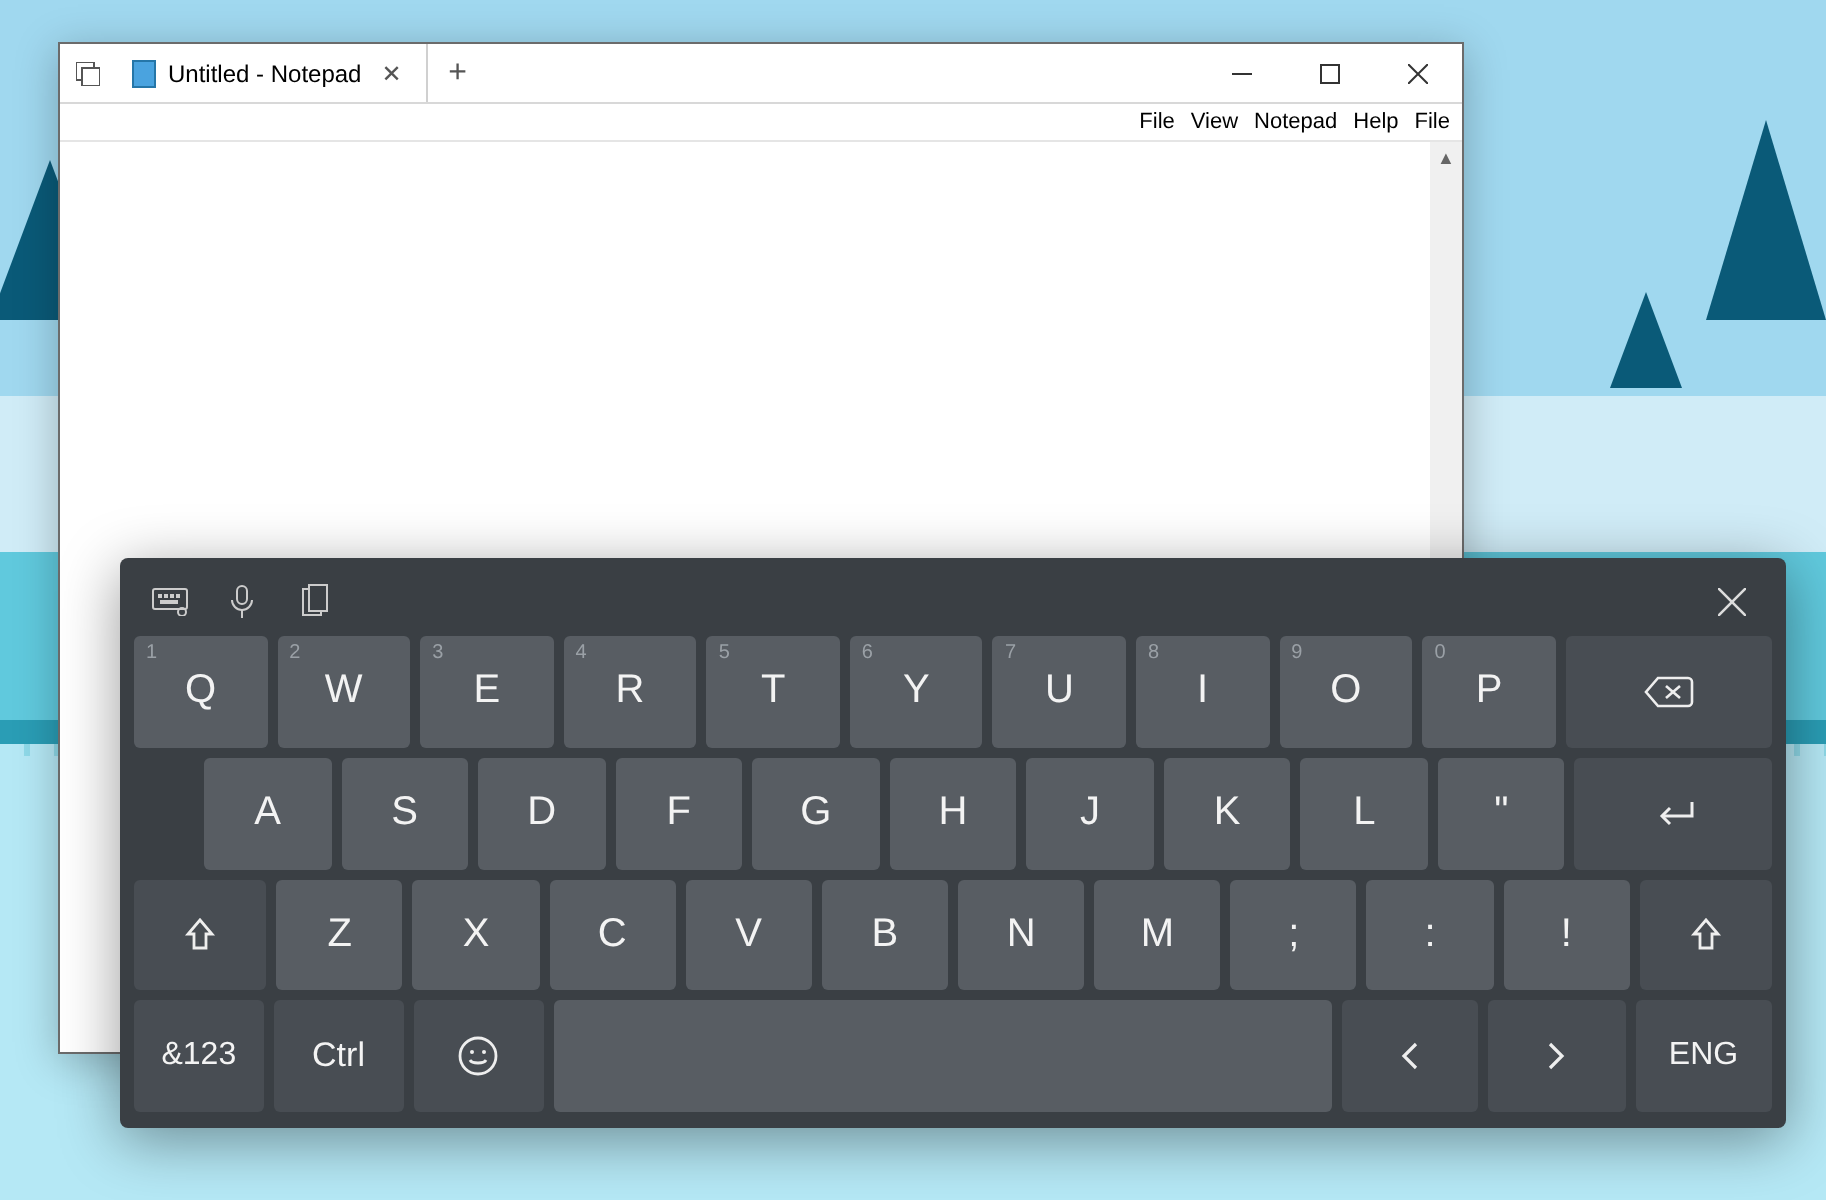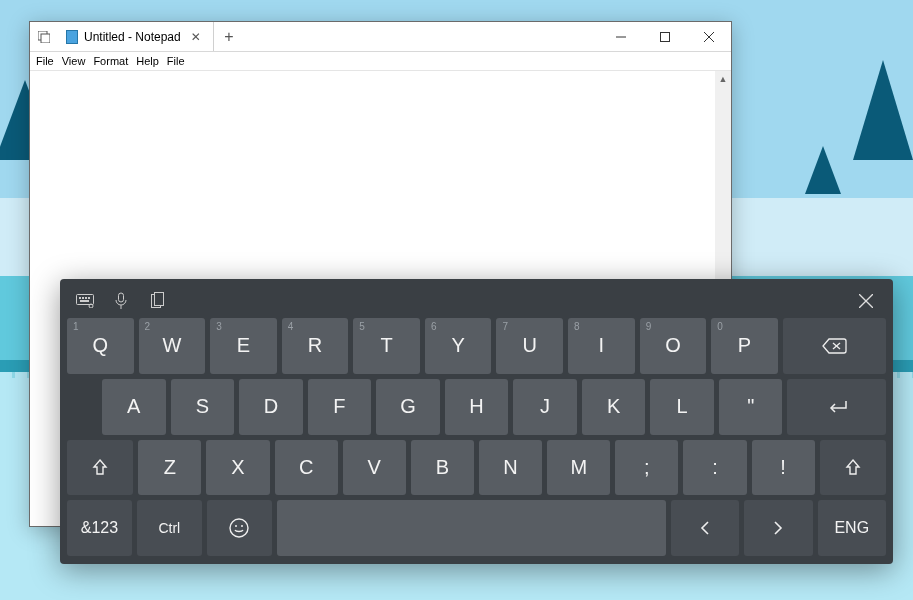--- a/index.html
+++ b/index.html
@@ -37,21 +37,21 @@
     border-bottom: 1px solid #d8d8d8;
   }
   .np-tabarea { flex: 1; display: flex; align-items: stretch; }
   .np-winicon { width:28px; display:flex; align-items:center; justify-content:center; font-size:11px; color:#555;}
   .np-tab { display:flex; align-items:center; gap:6px; padding:0 8px; border-right:1px solid #d0d0d0; background:#fff; font-size:12px;justify-content:center; }
   .np-tab .doc-icon { width:12px; height:14px; background:#4aa3df; border:1px solid #2576a8; }
   .np-tab-close { font-size:12px; color:#555; padding:0 4px; }
   .np-newtab { width:30px; display:flex; align-items:center; justify-content:center; color:#555; font-size:16px;}
   .np-ctrls { display:flex; }
   .np-ctrl { width:44px; display:flex; align-items:center; justify-content:center; color:#333; font-size:11px; }
-  .np-menubar { height:19px; display:flex; align-items:center; gap:0; font-size:11px; padding:0 2px; border-bottom:1px solid #e5e5e5;}
+  .np-menubar { height:19px; display:flex; align-items:center; gap:0; font-size:11px; padding:0 2px; border-bottom:1px solid #e5e5e5;justify-content:flex-end;}
   .np-menu { padding:1px 4px; }
   .np-body { flex:1; position:relative; }
   .np-text { position:absolute; inset:0 16px 0 0; border:none; outline:none; resize:none; font:13px Consolas,monospace; padding:2px;}
   .np-scroll { position:absolute; right:0; top:0; bottom:0; width:16px; background:#f0f0f0;}
   .np-scroll-up,.np-scroll-down{height:16px;display:flex;align-items:center;justify-content:center;font-size:9px;color:#666;}
   .np-scroll-down{position:absolute;bottom:0;left:0;right:0;}
 
   
   .osk {
     position:absolute; left:60px; top:279px; width:833px; height:285px;
@@ -125,21 +125,21 @@
           <svg width="10" height="10">
               <line x1="0" y1="0" x2="10" y2="10" stroke="#333"></line>
               <line x1="10" y1="0" x2="0" y2="10" stroke="#333"></line>
             </svg>
         </div>
       </div>
     </div>
     <div class="np-menubar">
       <span class="np-menu">File</span>
       <span class="np-menu">View</span>
-      <span class="np-menu">Format</span>
+      <span class="np-menu">Notepad</span>
       <span class="np-menu">Help</span>
       <span class="np-menu">File</span>
     </div>
     <div class="np-body">
       <textarea class="np-text" style=""></textarea>
       <div class="np-scroll">
         <div class="np-scroll-up">▲</div>
         <div class="np-scroll-down">▼</div>
       </div>
     </div>
@@ -316,21 +316,21 @@
               <path d="M8 2l6 7h-3v7H5v-7H2z" fill="none" stroke="#eee" stroke-width="1.4"></path>
             </svg>
           </div>
         </div>
 
       <div class="osk-row">
         <div class="key dark wSym">
             <span style="font-size:16px">&amp;123</span>
           </div>
         <div class="key dark wCtrl">
-            <span style="font-size:14px">Ctrl</span>
+            <span style="font-size:17px">Ctrl</span>
           </div>
         <div class="key dark wEmoji">
           <svg width="22" height="22" viewBox="0 0 22 22">
               <circle cx="11" cy="11" r="9" fill="none" stroke="#eee" stroke-width="1.4"></circle>
               <circle cx="8" cy="9" r="1" fill="#eee"></circle>
               <circle cx="14" cy="9" r="1" fill="#eee"></circle>
               <path d="M7 13c1 2 7 2 8 0" fill="none" stroke="#eee" stroke-width="1.4"></path>
             </svg>
         </div>
         <div class="key wSpace"></div>

